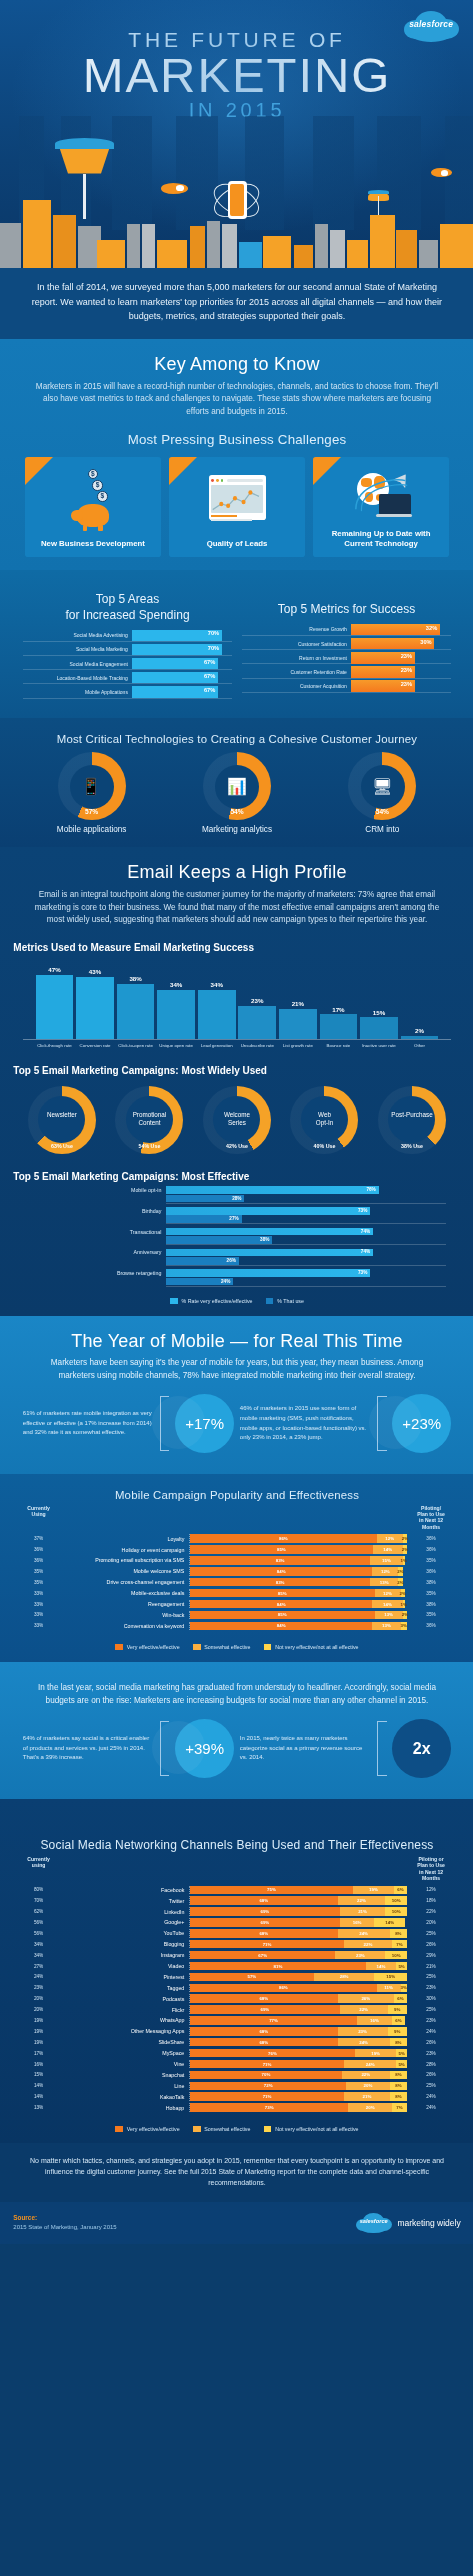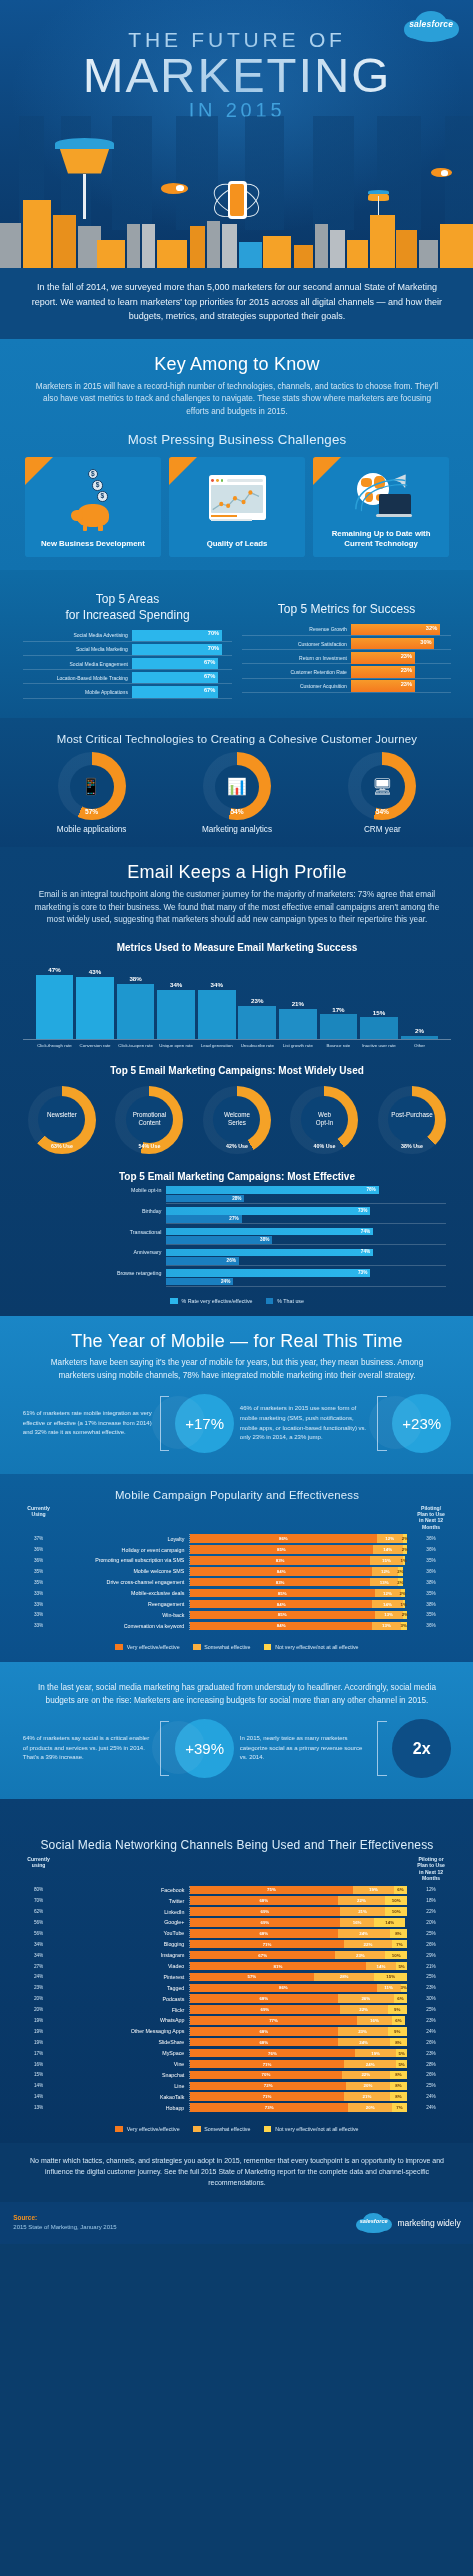--- a/index.html
+++ b/index.html
@@ -65,21 +65,21 @@
   .sec{padding:15px 13.3px 9.5px;position:relative;}
   .blue1{background:linear-gradient(180deg,#1479b8 0%,#1171ae 100%);}
   .blue2{background:linear-gradient(180deg,#0f6ba5 0%,#0c558c 100%);}
   .blue3{background:linear-gradient(180deg,#0c4d82 0%,#0a3f72 100%);}
   .blue4{background:linear-gradient(180deg,#0b4376 0%,#0a3a69 100%);}
   .blue5{background:linear-gradient(180deg,#1a86c6 0%,#1376b4 100%);}
   .blue6{background:linear-gradient(180deg,#0d5f9c 0%,#0b4f8a 100%);}
   .blue7{background:linear-gradient(180deg,#0a3f72 0%,#083563 100%);}
   .h1{font-size:18px;font-weight:300;text-align:center;color:#fff;letter-spacing:0.2px;}
   .h2{font-size:13.3px;font-weight:300;text-align:center;color:#dceefb;letter-spacing:0.2px;}
-  .h3{font-size:10px;font-weight:bold;text-align:center;color:#fff;}
+  .h3{font-size:10px;font-weight:bold;text-align:left;color:#fff;}
   .sub{font-size:8.2px;line-height:1.55;text-align:center;color:#cfe4f4;
     font-weight:300;padding:5.7px 21px 0;}
 
   
   .cards{display:flex;gap:7.6px;padding:9.5px 11.4px 3.8px;}
   .card{flex:1;background:#1480c0;border-radius:2.8px;position:relative;
     height:100px;display:flex;flex-direction:column;align-items:center;
     justify-content:flex-end;padding-bottom:7.6px;overflow:hidden;}
   .corner{position:absolute;left:0;top:0;width:0;height:0;
     border-top:28.4px solid #f5921e;border-right:28.4px solid transparent;}
@@ -482,21 +482,21 @@
             <div class="pct">54%</div>
           </div>
           <div class="donut-cap">Marketing analytics</div>
         </div>
         <div class="donut-wrap">
           <div class="donut" style="background: conic-gradient(rgb(245, 146, 30) 0deg, rgb(245, 146, 30) 194.4deg, rgba(255, 255, 255, 0.06) 194.4deg, rgba(255, 255, 255, 0.06) 360deg);">
             <div class="hole" style="background: rgb(11, 68, 118);"></div>
             <div class="d-art">🖥</div>
             <div class="pct">54%</div>
           </div>
-          <div class="donut-cap">CRM year</div>
+          <div class="donut-cap">CRM into</div>
         </div>
       </div>
   </div>
 
   <div class="sec blue4">
     <div class="h1">Email Keeps a High Profile</div>
     <div class="sub">Email is an integral touchpoint along the customer journey for the majority of marketers: 73% agree that email marketing is core to their business. We found that many of the most effective email campaigns aren't among the most widely used, suggesting that marketers should add new campaign types to their repertoire this year.</div>
 
     <div class="h3" style="margin-top:15px;">Metrics Used to Measure Email Marketing Success</div>
     <div class="vbars" id="email-vbars">

